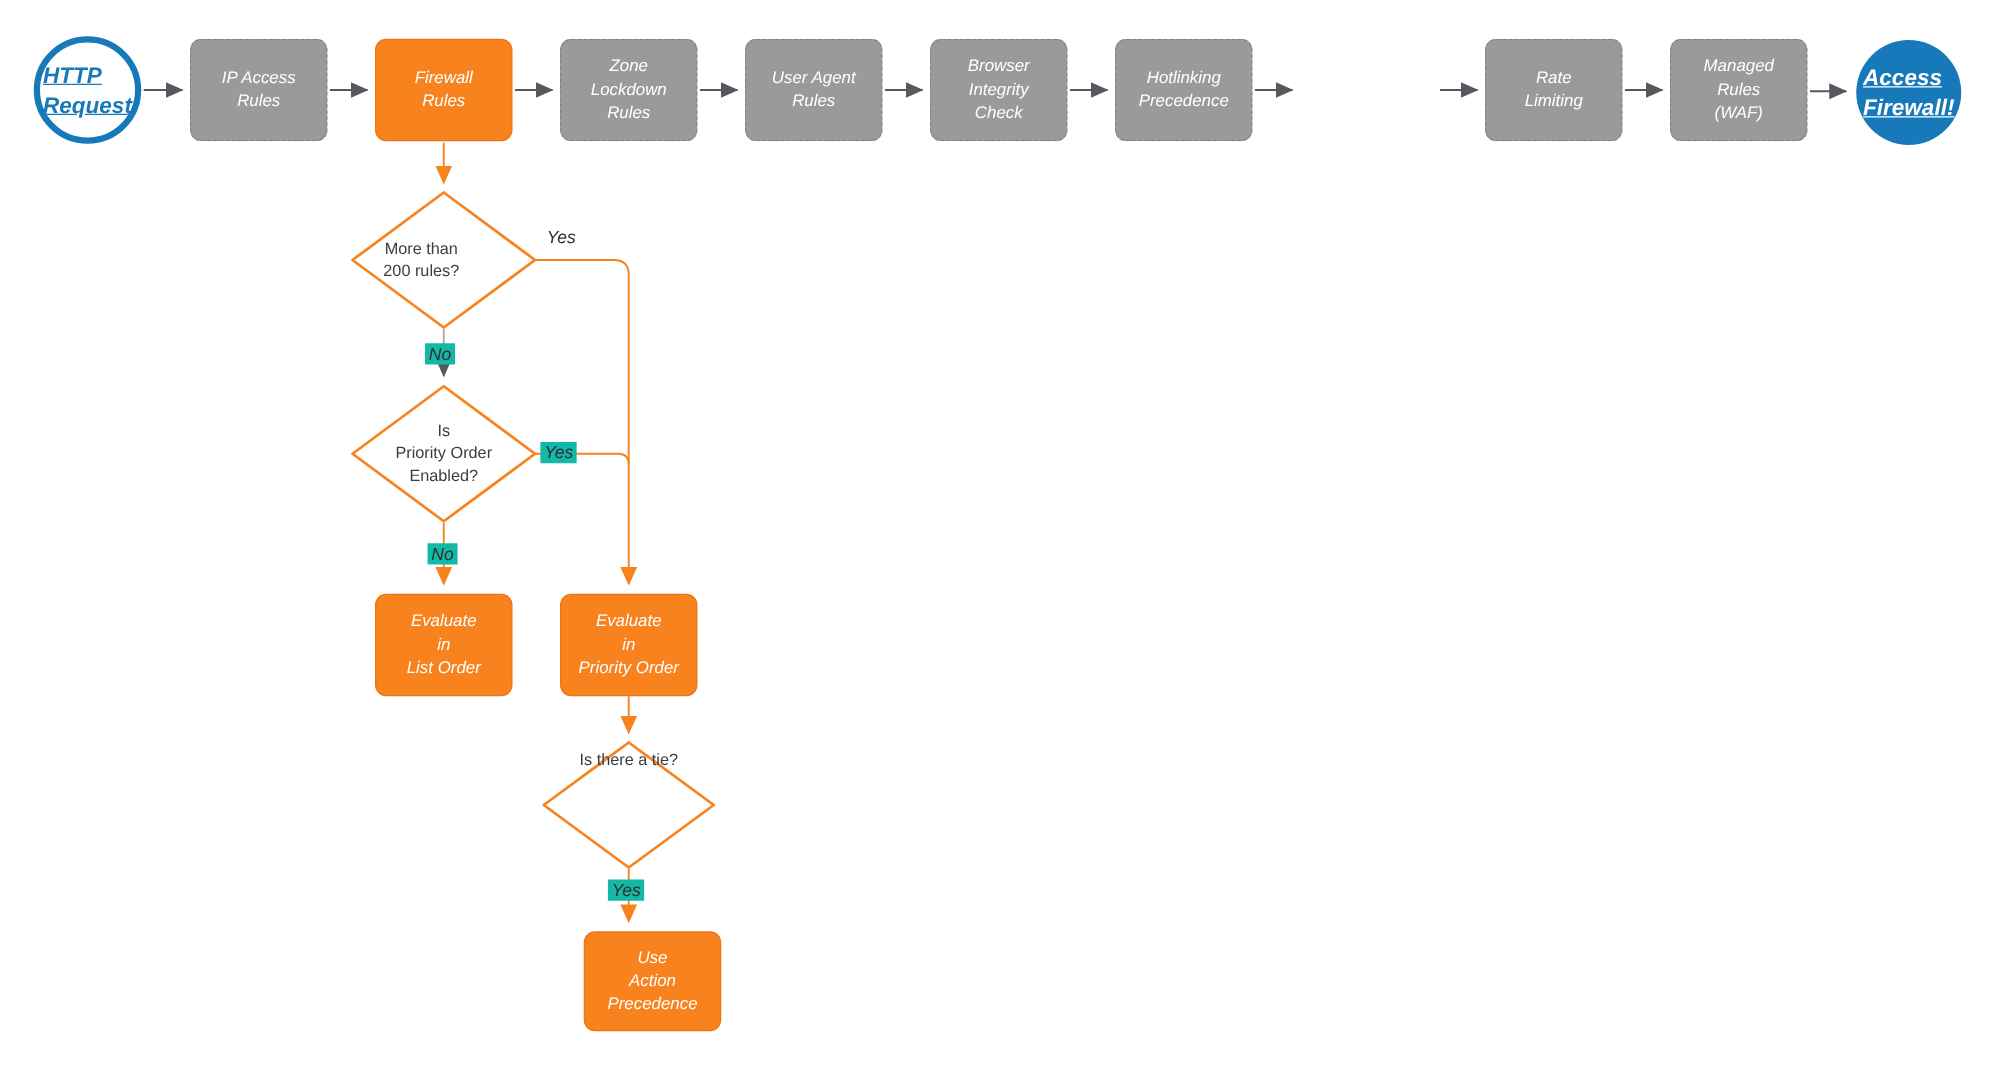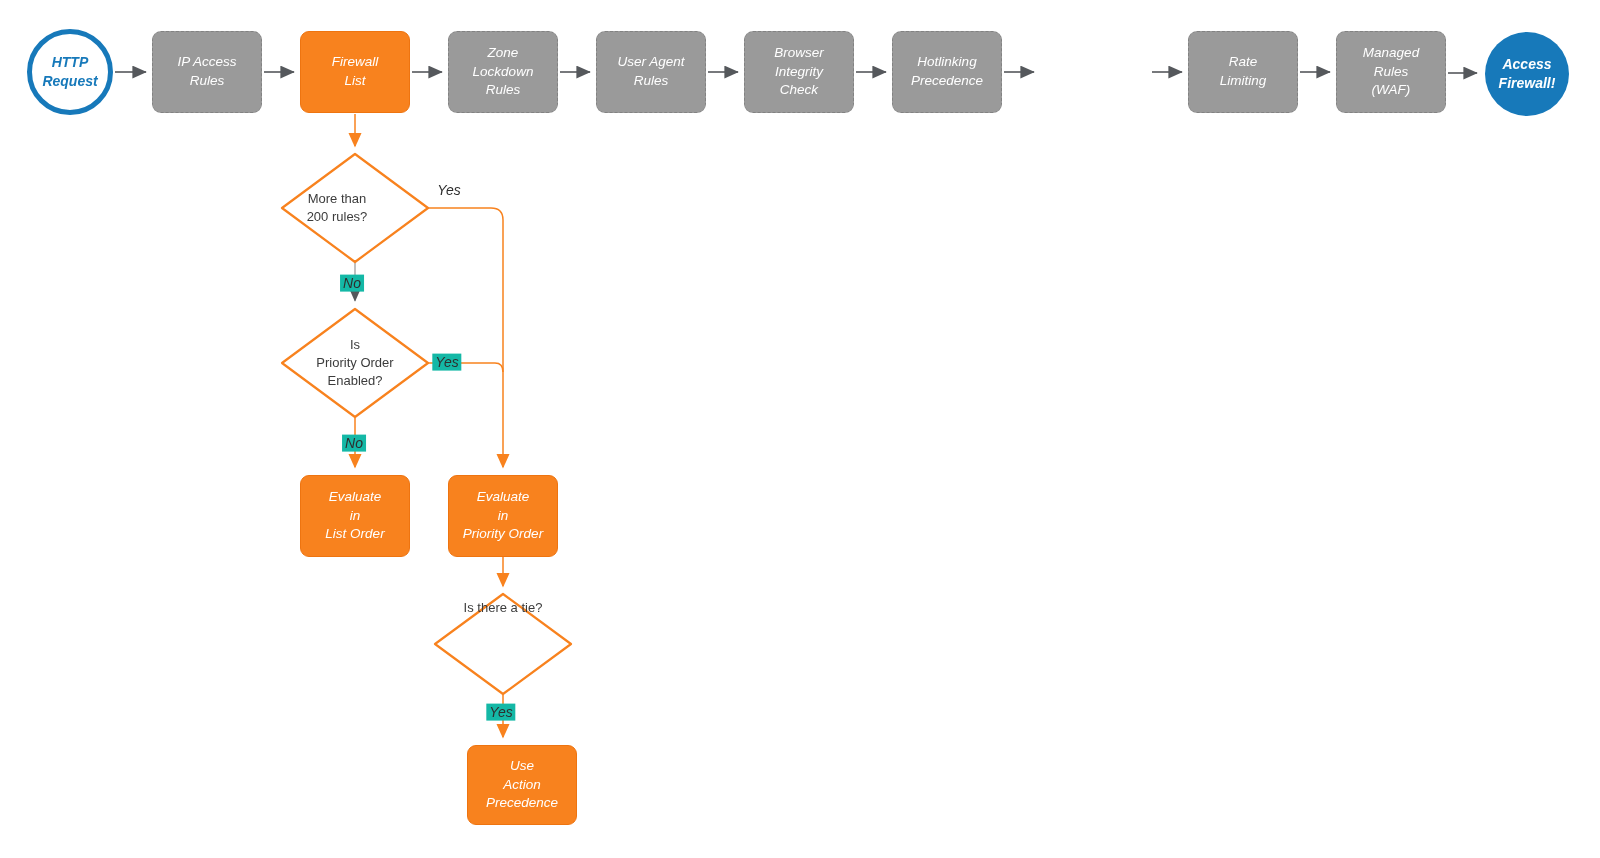--- a/index.html
+++ b/index.html
@@ -36,27 +36,27 @@
   .box.gray   { background: #9A9A9A; border: 1px dashed #828282; }
   .box.orange { background: #F8821E; border: 1px solid #ee7410; }
   .row { top: 31px; }
   
   .circle {
     position: absolute;
     border-radius: 50%;
     display: flex;
     align-items: center;
     justify-content: center;
-    text-align: center;
     font-weight: bold;
     font-style: italic;
-    font-size: 14px;
+    font-size: 18px;
     line-height: 1.35;
     white-space: pre-line;
     box-sizing: border-box;
+    text-decoration: underline;
   }
   .circle.start {
     left: 27px; top: 29px; width: 86px; height: 86px;
     background: #ffffff;
     border: 5px solid #1779BA;
     color: #1779BA;
   }
   .circle.end {
     left: 1485px; top: 32px; width: 84px; height: 84px;
     background: #1779BA;
@@ -130,21 +130,21 @@
       <polygon points="503,594 571,644 503,694 435,644"></polygon>
     </g>
   </svg>
 
   <div class="circle start">HTTP
 Request</div>
 
   <div class="box gray row" style="left:152px">IP Access
 Rules</div>
   <div class="box orange row" style="left:300px">Firewall
-List</div>
+Rules</div>
   <div class="box gray row" style="left:448px">Zone
 Lockdown
 Rules</div>
   <div class="box gray row" style="left:596px">User Agent
 Rules</div>
   <div class="box gray row" style="left:744px">Browser
 Integrity
 Check</div>
   <div class="box gray row" style="left:892px">Hotlinking
 Precedence</div>

